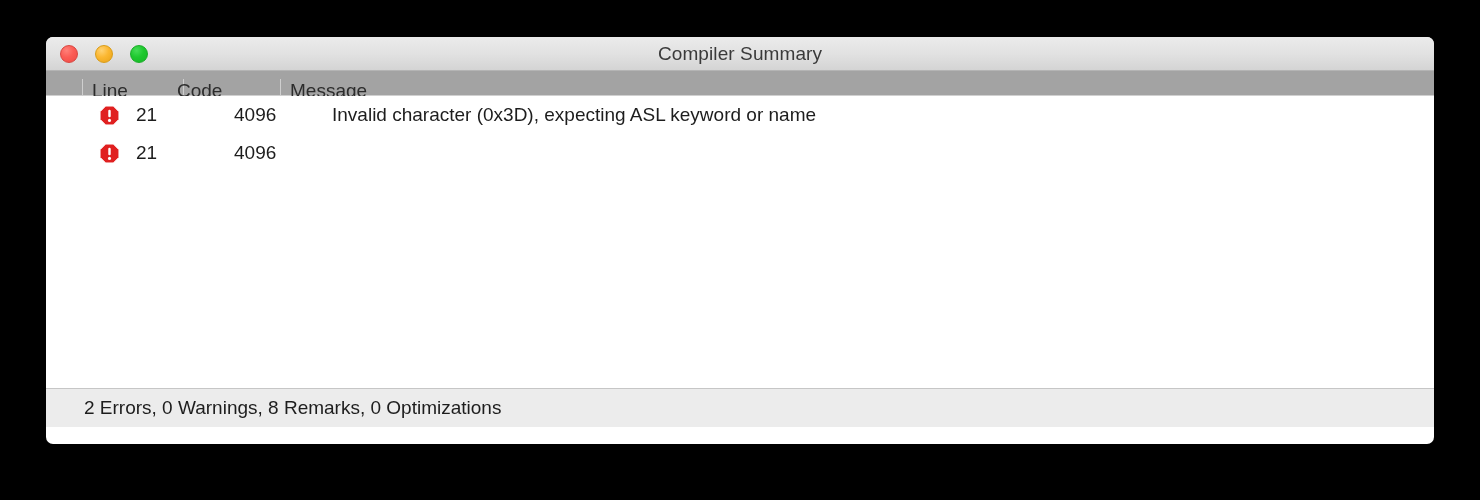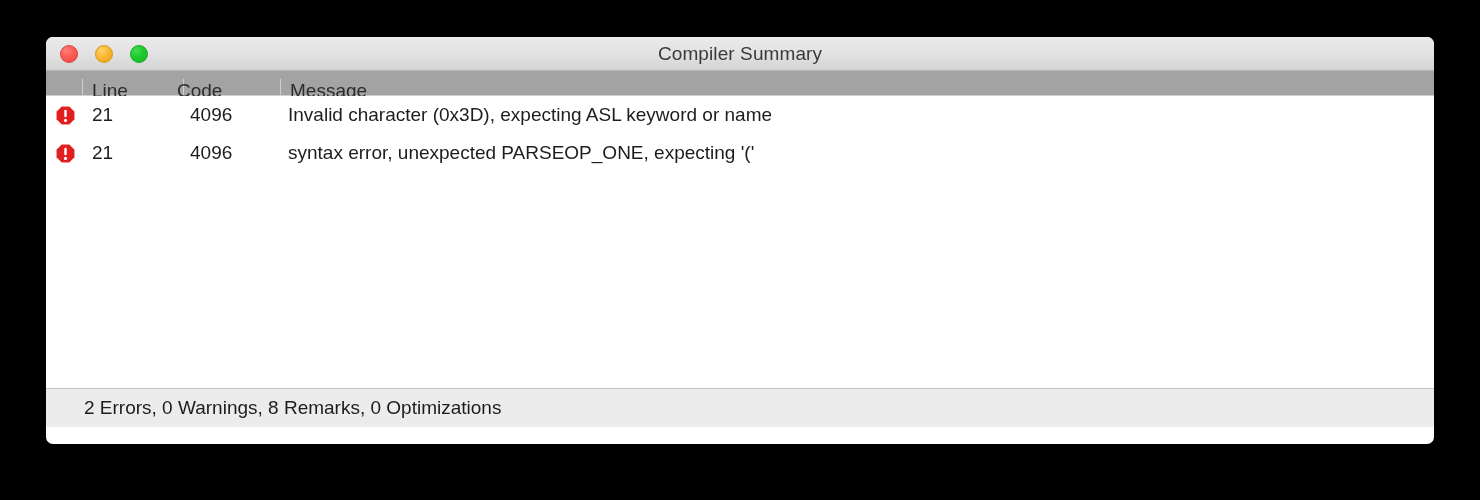--- a/index.html
+++ b/index.html
@@ -105,20 +105,21 @@
   }
   .sep-1 { left: 36px; }
   .sep-2 { left: 137px; }
   .sep-3 { left: 234px; }
 
   
   .list-body {
     position: relative;
     height: 292px;
     background: #ffffff;
+    padding-left: 44px;
   }
   .row {
     position: relative;
     height: 38px;
     width: 100%;
   }
   .cell {
     position: absolute;
     top: 0;
     height: 38px;
@@ -204,21 +205,20 @@
     <div class="row">
       <div class="cell cell-icon">
         <svg class="err-icon" viewBox="0 0 24 24" aria-hidden="true">
           <polygon points="7.6,1.2 16.4,1.2 22.8,7.6 22.8,16.4 16.4,22.8 7.6,22.8 1.2,16.4 1.2,7.6" fill="#e02020" stroke="#ffffff" stroke-width="1.1"></polygon>
           <rect x="10.6" y="5.4" width="2.8" height="8.6" rx="1.4" fill="#ffffff"></rect>
           <circle cx="12" cy="17.6" r="1.75" fill="#ffffff"></circle>
         </svg>
       </div>
       <div class="cell cell-line">21</div>
       <div class="cell cell-code">4096</div>
-      <div class="cell cell-message">syntax error, unexpected PARSEOP_ONE, expecting '('</div>
     </div>
 
   </div>
 
   <div class="statusbar">
     <div class="status-text">2 Errors, 0 Warnings, 8 Remarks, 0 Optimizations</div>
   </div>
 
 </div>
 

